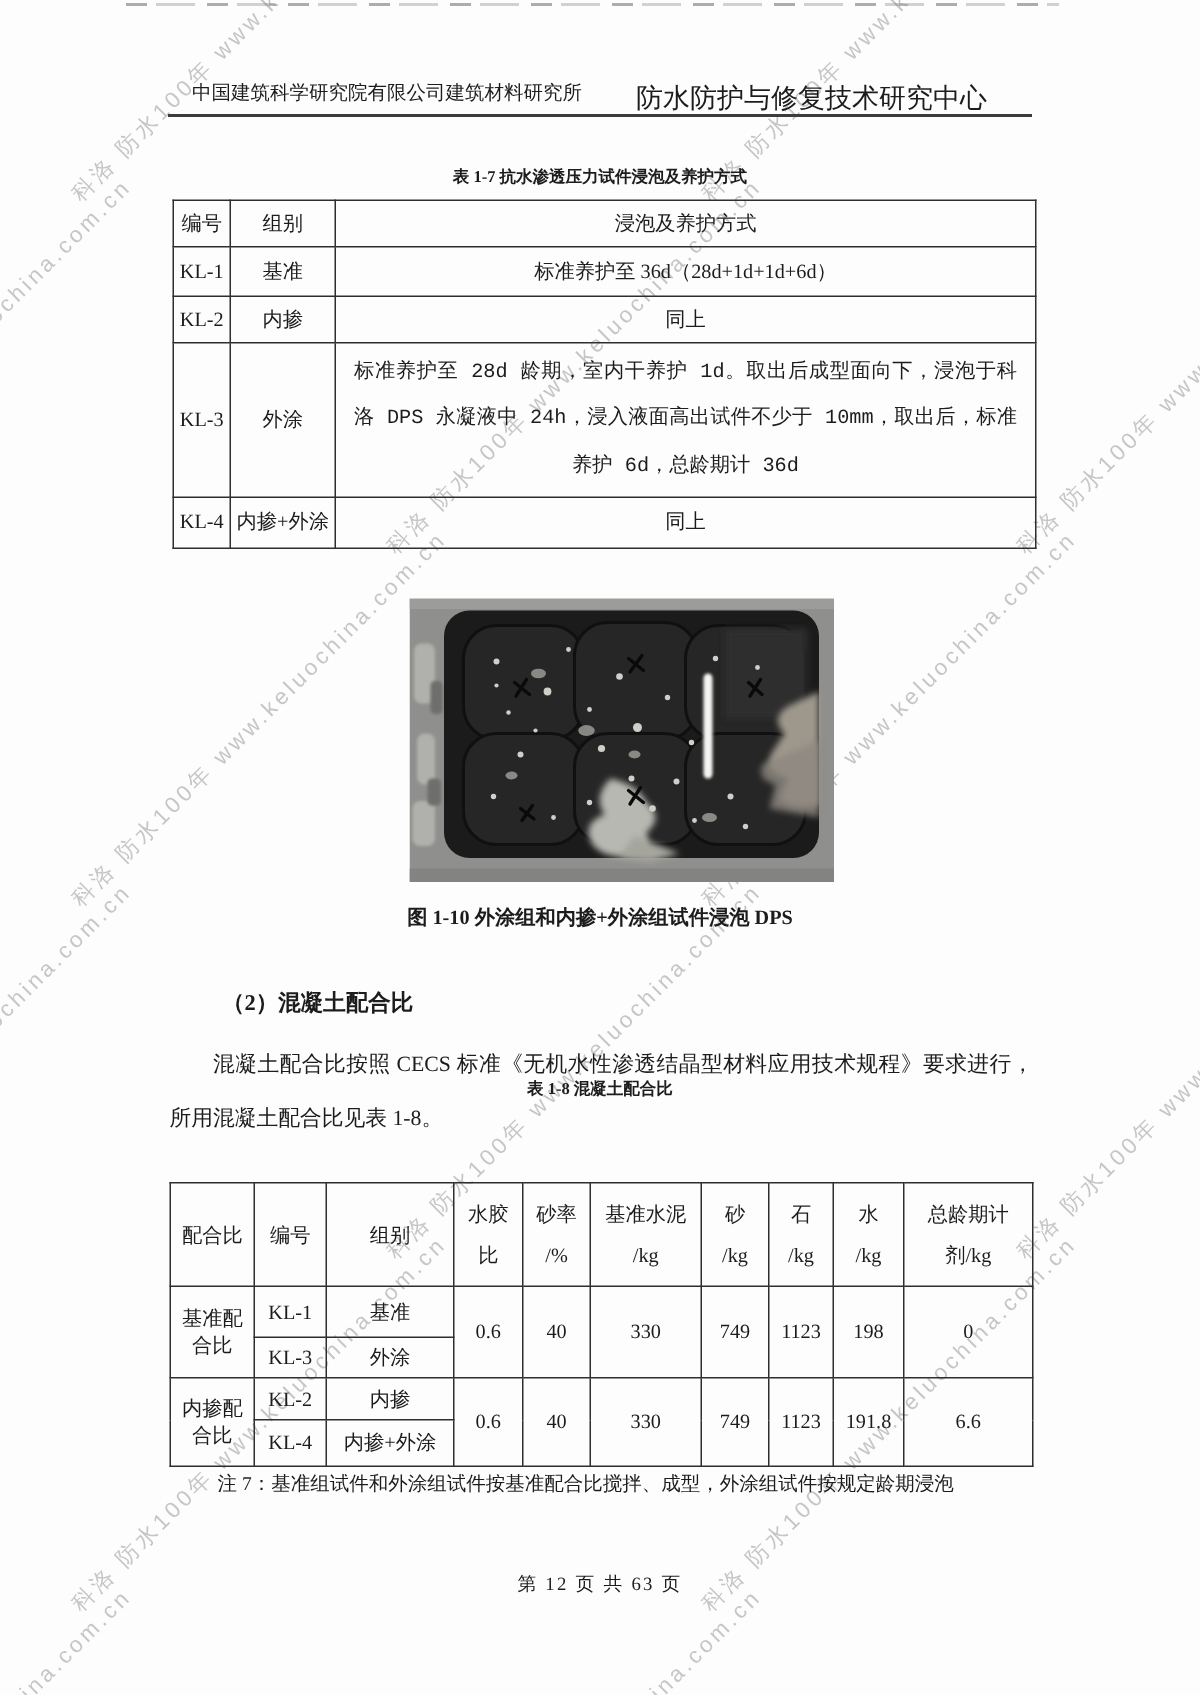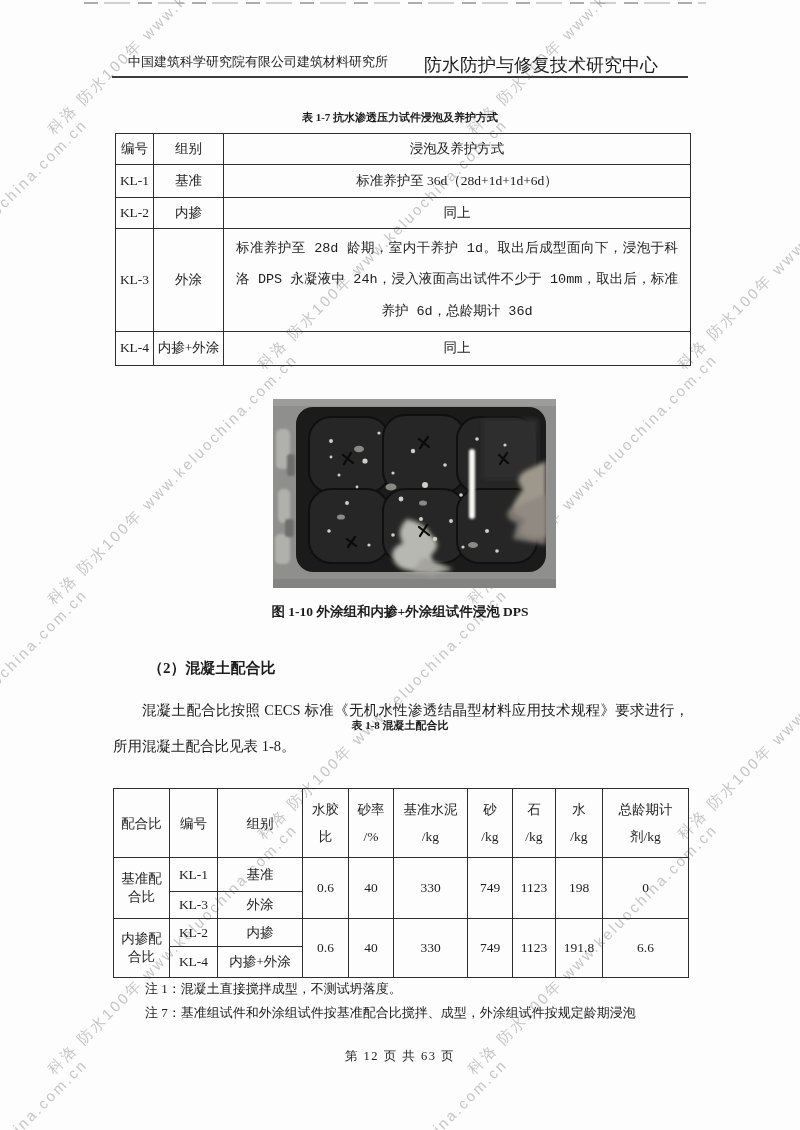--- a/index.html
+++ b/index.html
@@ -301,20 +301,19 @@
           <td rowspan="2">6.6</td>
         </tr>
         <tr class="b3">
           <td>KL-4</td>
           <td>内掺+外涂</td>
         </tr>
       </tbody>
     </table>
 
     <div class="notes">
-      <div>注 1：混凝土直接搅拌成型，不测试坍落度。</div>
       <div>注 7：基准组试件和外涂组试件按基准配合比搅拌、成型，外涂组试件按规定龄期浸泡</div>
     </div>
 
     <div class="footer">第 12 页 共 63 页</div>
 
   </div>
 </div>
 
 </body></html>

